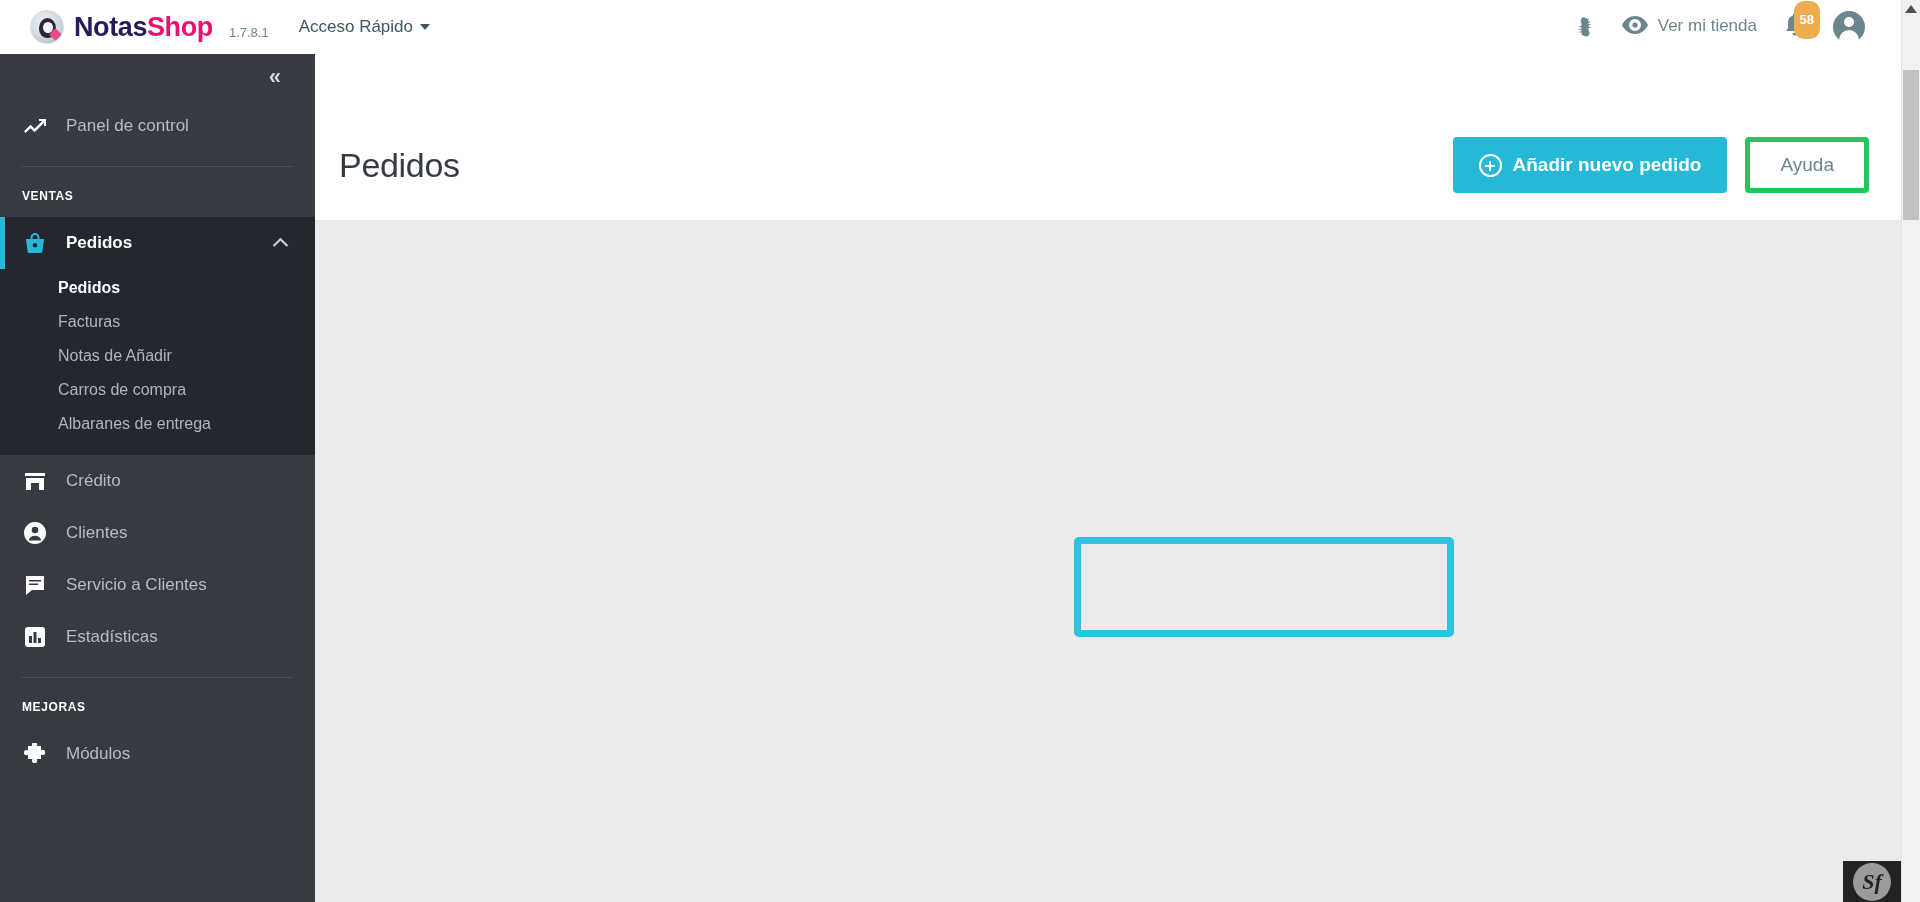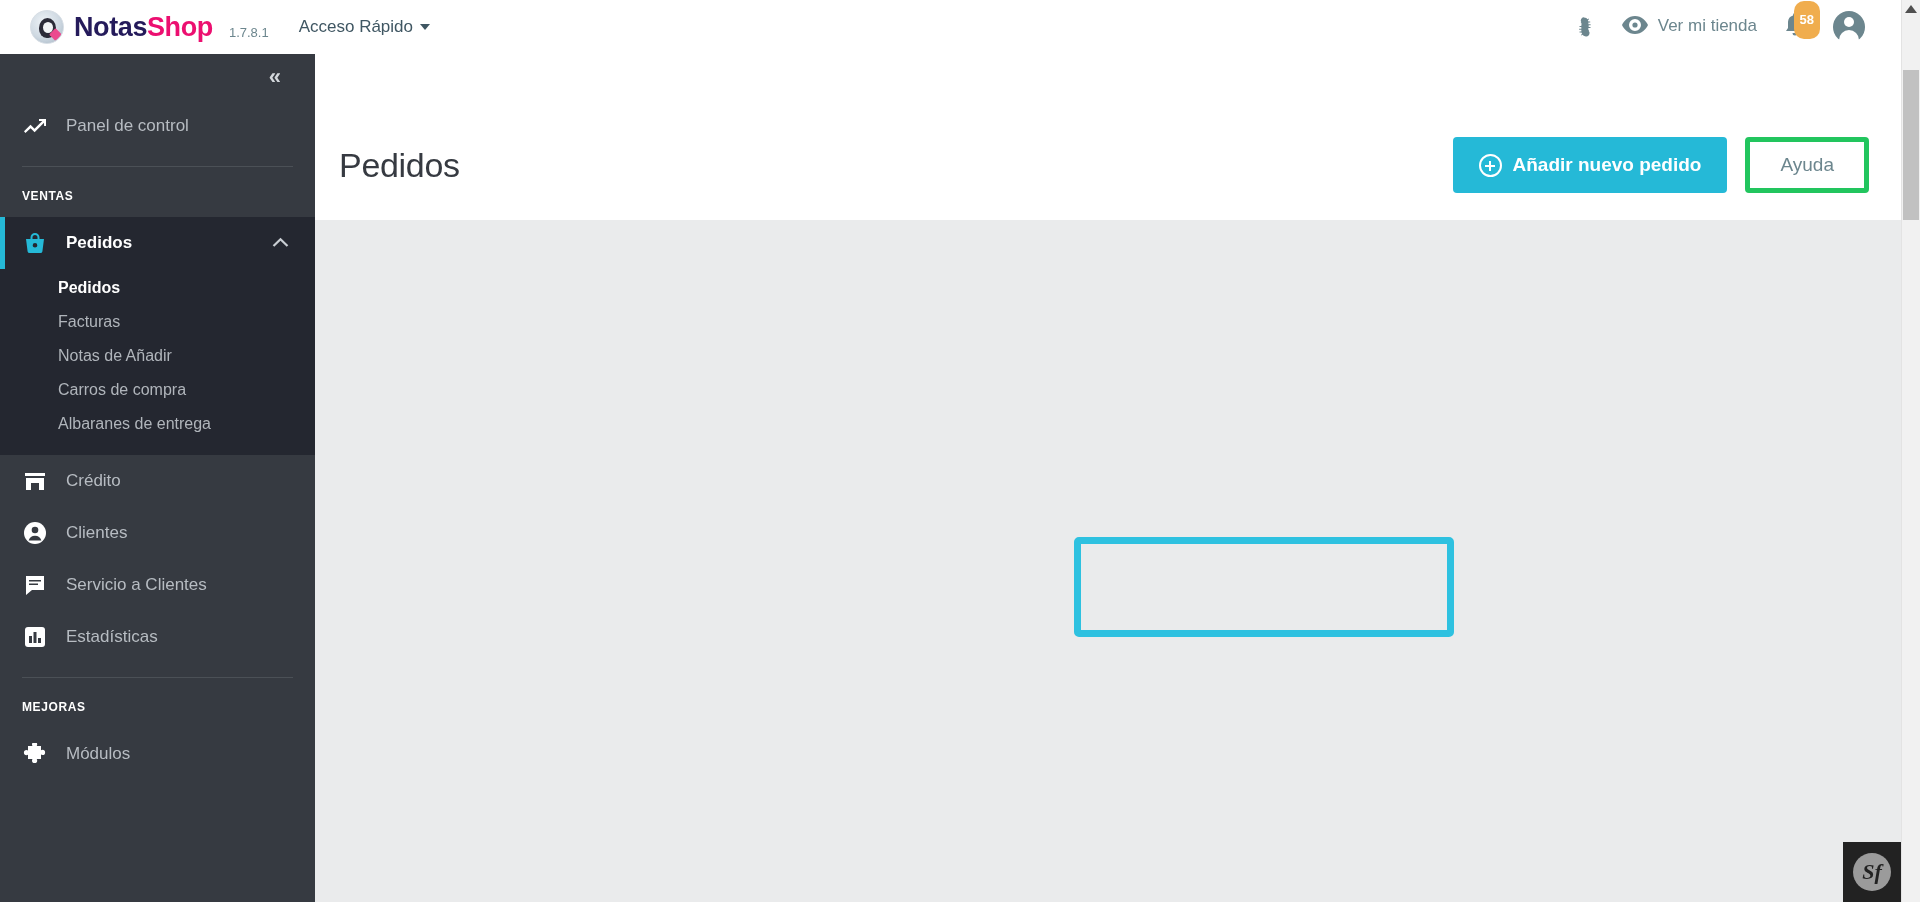--- a/index.html
+++ b/index.html
@@ -333,21 +333,21 @@
     border-bottom: 8px solid #505050; z-index: 61;
   }
   .page-scroll-thumb {
     position: absolute; right: 1px; top: 70px;
     width: 16px; height: 150px; background: #c1c1c1; z-index: 61;
   }
 
   
   .sf-toolbar {
     position: absolute; right: 19px; bottom: 0;
-    width: 58px; height: 60px; background: #222; z-index: 70;
+    width: 58px; height: 41px; background: #222; z-index: 70;
     display: flex; align-items: center; justify-content: center; text-align: right;
   }
   .sf-logo {
     width: 38px; height: 38px; border-radius: 50%;
     background: #9b9b9b; color: #222; font-family: "Liberation Serif", serif;
     font-style: italic; font-size: 22px; font-weight: bold;
     display: flex; align-items: center; justify-content: center;
   }
 </style>
 </head>

